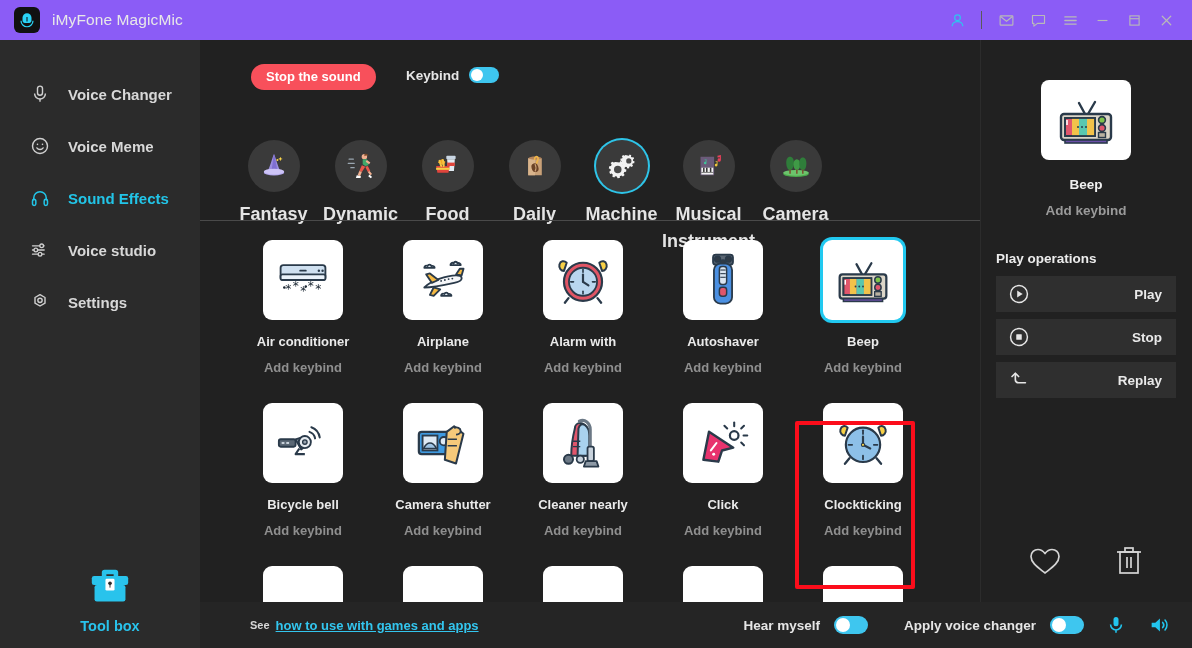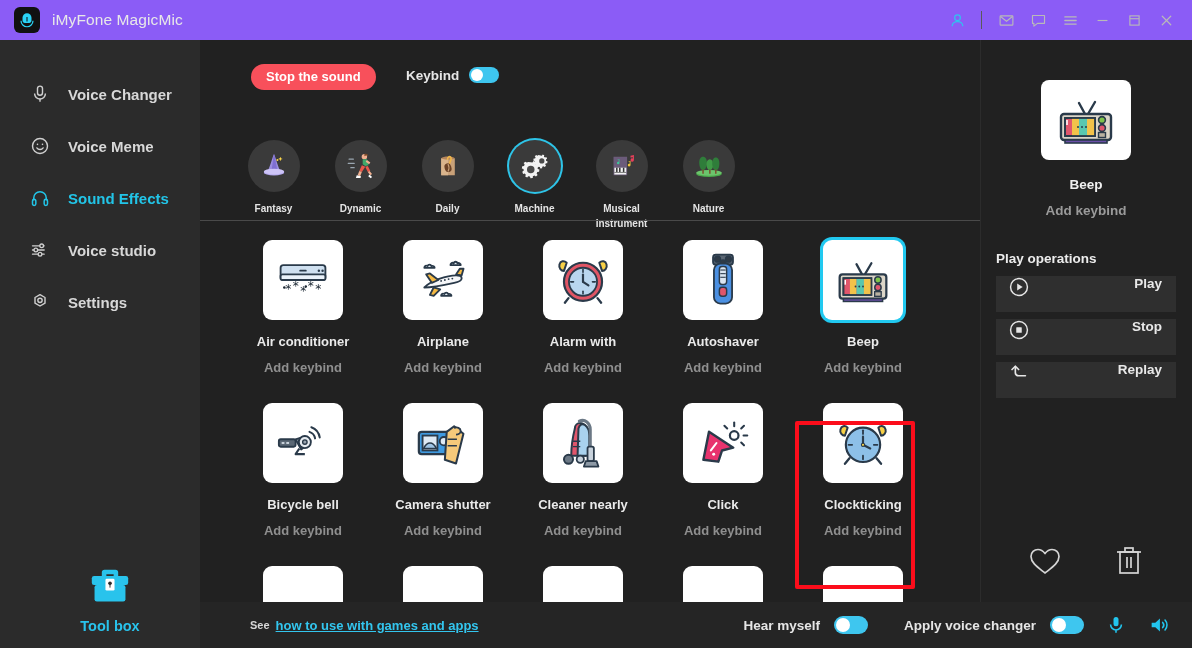--- a/index.html
+++ b/index.html
@@ -80,21 +80,21 @@
     position: absolute; left: 0; top: 100px; width: 900px;
     display: flex; padding-left: 30px; gap: 0px;
   }
   .cat { width: 87px; display: flex; flex-direction: column; align-items: center; }
   .cat-circle {
     width: 52px; height: 52px; border-radius: 50%; background: #3a3a3a;
     display: flex; align-items: center; justify-content: center; overflow: hidden;
   }
   .cat.selected .cat-circle { box-shadow: 0 0 0 2px #2ec4e8; }
   .cat-label {
-    margin-top: 9px; color: #e4e4e4; font-size: 10px; font-weight: 700;
+    margin-top: 9px; color: #e4e4e4; font-size: 18px; font-weight: 700;
     text-align: center; line-height: 1.5;
   }
   .cat-scroller {
     position: absolute; left: 915px; top: 124px; width: 26px; height: 42px;
     display: flex; flex-direction: column; align-items: center; justify-content: space-between;
   }
   .tri-up { width: 0; height: 0; border-left: 8px solid transparent; border-right: 8px solid transparent; border-bottom: 9px solid #8b8b8b; }
   .tri-down { width: 0; height: 0; border-left: 8px solid transparent; border-right: 8px solid transparent; border-top: 9px solid #8b8b8b; }
 
   .divider { position: absolute; left: 0; top: 180px; width: 780px; height: 1px; background: #4a4a4a; }
@@ -130,21 +130,21 @@
   .rp-thumb {
     position: absolute; left: 61px; top: 40px; width: 90px; height: 80px; border-radius: 8px;
     background: #fff; display: flex; align-items: center; justify-content: center; overflow: hidden;
   }
   .rp-name { position: absolute; left: 0; top: 137px; width: 212px; text-align: center; color: #f0f0f0; font-size: 13.5px; font-weight: 700; }
   .rp-key { position: absolute; left: 0; top: 163px; width: 212px; text-align: center; color: #9a9a9a; font-size: 13.5px; font-weight: 700; }
   .rp-section { position: absolute; left: 16px; top: 211px; color: #ececec; font-size: 13.5px; font-weight: 700; }
   .op-list { position: absolute; left: 16px; top: 236px; width: 180px; }
   .op-btn {
     height: 36px; background: #2f2f2f; margin-bottom: 7px;
-    display: flex; align-items: flex-start; padding: 0 14px 0 12px; gap: 28px;
+    display: flex; align-items: center; padding: 0 14px 0 12px; gap: 28px;
   }
   .op-btn .op-ico { color: #e6e6e6; display: flex; align-items: center; }
   .op-btn .op-label { margin-left: auto; color: #e9e9e9; font-size: 13.5px; font-weight: 700; }
   .rp-actions { position: absolute; left: 0; top: 505px; width: 212px; display: flex; justify-content: space-around; padding: 0 22px; }
   .rp-action { color: #d5d5d5; }
 
   
   .bottombar {
     position: absolute; left: 200px; bottom: 0; width: 992px; height: 46px;
     background: #252525; display: flex; align-items: center;
@@ -343,20 +343,34 @@
             <g stroke="#9aa6b0" stroke-width="1.4" stroke-linecap="round">
                 <path d="M6 12h5"></path>
                 <path d="M5 17h7"></path>
                 <path d="M8 22h4"></path>
               </g>
           </svg>
         </div>
         <div class="cat-label">Dynamic</div>
       </div>
 
+      <div class="cat">
+        <div class="cat-circle">
+          <svg width="34" height="34" viewBox="0 0 40 40">
+            <rect x="18" y="8" width="11" height="4" rx="1" fill="#c9d6e4"></rect>
+            <path d="M19 12h9l-1 14h-7z" fill="#e3ecf4"></path>
+            <rect x="19" y="16" width="9" height="4" fill="#e0453c"></rect>
+            <path d="M8 16l4-4 5 3-2 4z" fill="#f5a623"></path>
+            <path d="M6 20h16l-1.5 8H7.5z" fill="#e0453c"></path>
+            <rect x="6" y="22" width="16" height="2.5" fill="#f7d046"></rect>
+            <path d="M10 14l2 6M14 13l1 7" stroke="#f5c542" stroke-width="2.4" stroke-linecap="round"></path>
+          </svg>
+        </div>
+        <div class="cat-label">Food</div>
+      </div>
 
       <div class="cat">
         <div class="cat-circle">
           <svg width="34" height="34" viewBox="0 0 40 40">
             <path d="M12 11h16v20H12z" fill="#c9a178"></path>
             <path d="M12 11h8v20h-8z" fill="#d9b48c"></path>
             <path d="M12 11c2-3 14-3 16 0-3 2-13 2-16 0z" fill="#b5855c"></path>
             <path d="M19.5 12c0-3 3-4 4-1.5s-1.5 4-1.5 6" fill="none" stroke="#f0b64a" stroke-width="2" stroke-linecap="round"></path>
             <ellipse cx="20" cy="22" rx="4" ry="5.2" fill="#6b4226" transform="rotate(-18 20 22)"></ellipse>
             <path d="M20 17.5c1.3 2.6 1.3 6.4 0 9" stroke="#c9a178" stroke-width="1.3" fill="none"></path>
@@ -408,21 +422,21 @@
             <path d="M13 9c3 0 4.5 3 4.5 7S16 25 13 25s-4.5-5-4.5-9S10 9 13 9z" fill="#2f7d3a"></path>
             <path d="M21 12c2.6 0 4 2.6 4 6s-1.4 7-4 7-4-3.6-4-7 1.4-6 4-6z" fill="#3f9a46"></path>
             <path d="M28 10c2.8 0 4.2 3 4.2 7s-1.4 8-4.2 8-4.2-4-4.2-8 1.4-7 4.2-7z" fill="#2f7d3a"></path>
             <g stroke="#7a5230" stroke-width="1.8">
                 <path d="M13 24v5"></path>
                 <path d="M21 24v5"></path>
                 <path d="M28 24v5"></path>
               </g>
           </svg>
         </div>
-        <div class="cat-label">Nature</div>
+        <div class="cat-label">Camera</div>
       </div>
     </div>
 
     <div class="cat-scroller">
       <div class="tri-up"></div>
       <div class="tri-down"></div>
     </div>
 
     <div class="divider"></div>
 

